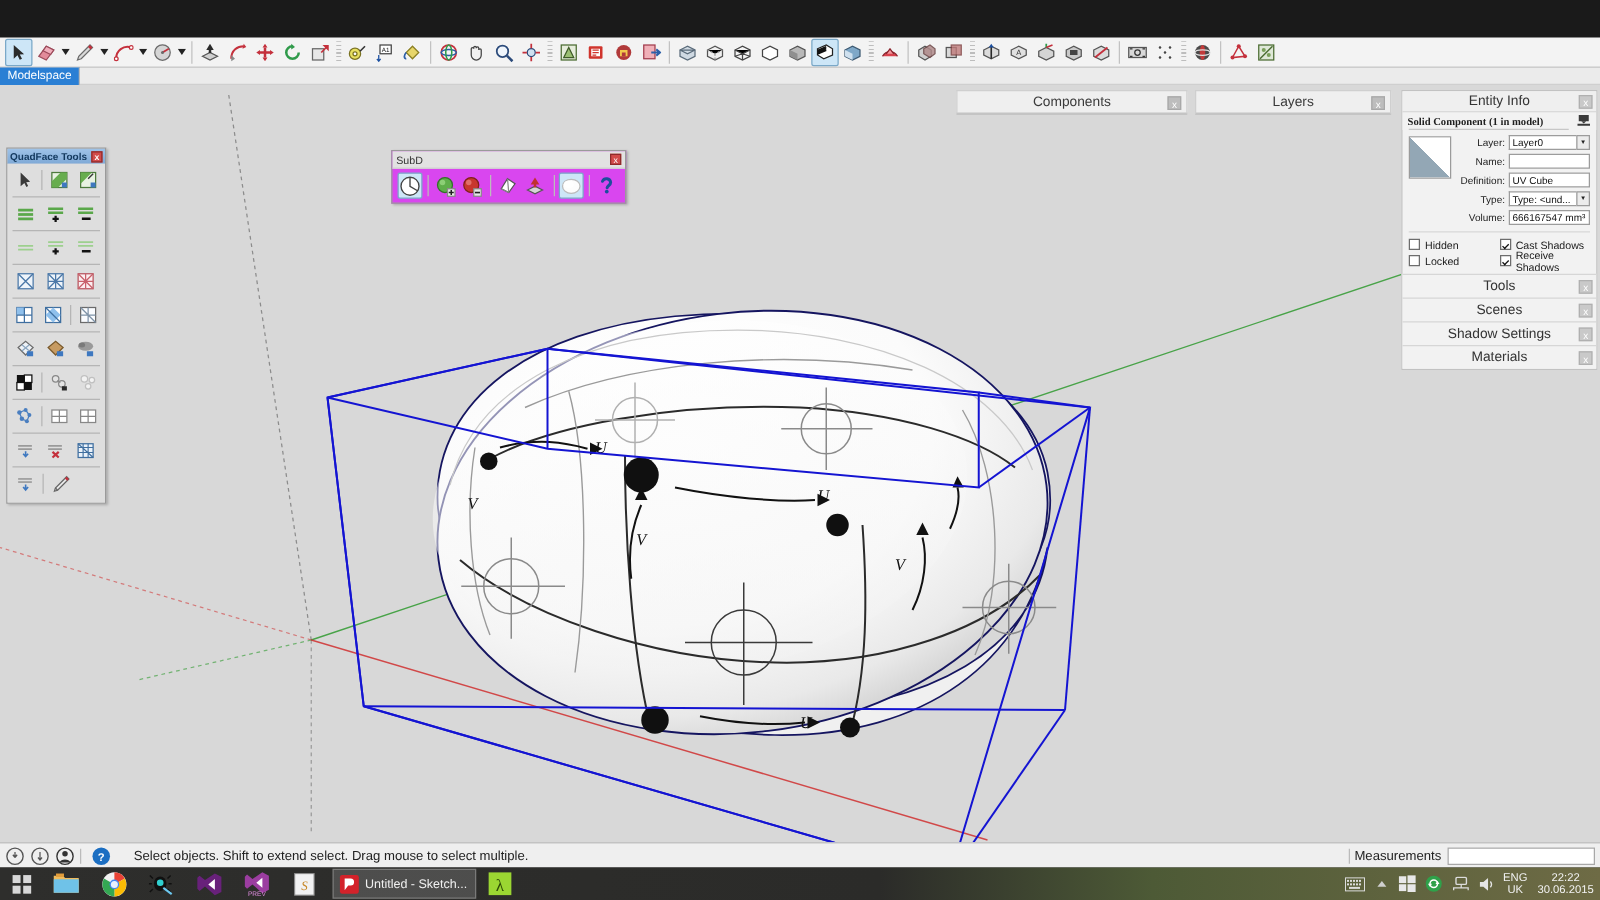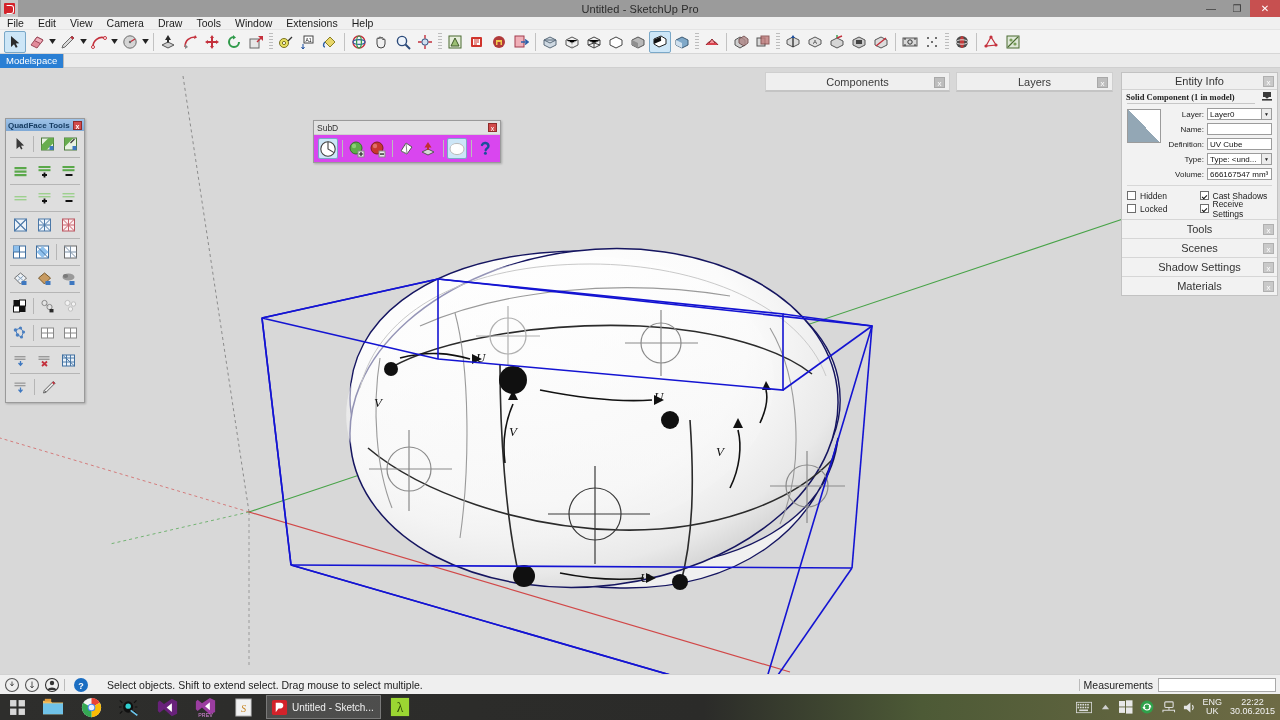--- a/index.html
+++ b/index.html
@@ -252,43 +252,21 @@
   .clock { text-align: center; line-height: 1.05; padding-left: 3px; }
   .clock div { font-size: 9px; color: #f2f2f2; }
   .lang { text-align: center; line-height: 1.05; }
   .lang div { font-size: 9px; color: #f2f2f2; }
 </style>
 </head>
 <body>
 
 <div id="app">
 
-  <div class="titlebar">
-    <div class="title-left-icon">
-      <div class="sk-logo"></div>
-    </div>
-    <div class="title-text">Untitled - SketchUp Pro</div>
-    <div class="win-buttons">
-      <div class="win-btn">—</div>
-      <div class="win-btn">❐</div>
-      <div class="win-btn close">✕</div>
-    </div>
-  </div>
-
-  <div class="menubar" id="menubar">
-      <div class="menu-item">File</div>
-      <div class="menu-item">Edit</div>
-      <div class="menu-item">View</div>
-      <div class="menu-item">Camera</div>
-      <div class="menu-item">Draw</div>
-      <div class="menu-item">Tools</div>
-      <div class="menu-item">Window</div>
-      <div class="menu-item">Extensions</div>
-      <div class="menu-item">Help</div>
-    </div>
+
 
   <div class="toolbar" id="toolbar">
       <div class="tb-btn active">
         <svg class="ico" viewBox="0 0 16 16">
           <polygon points="4,2 4,13 7,10.2 8.8,13.8 10.6,12.9 8.8,9.6 12.3,9.3" fill="#2b2b2b"></polygon>
         </svg>
       </div>
       <div class="tb-btn">
         <svg class="ico" viewBox="0 0 16 16">
           <path d="M2 11 L8 3 L14 6 L8 14 Z" fill="#e28b9a" stroke="#9c4a5a"></path>
@@ -1108,21 +1086,21 @@
             <span>Locked</span>
           </div>
         </div>
         <div class="ei-col">
           <div class="ei-chk">
             <span class="cbx on"></span>
             <span>Cast Shadows</span>
           </div>
           <div class="ei-chk">
             <span class="cbx on"></span>
-            <span>Receive Settings</span>
+            <span>Receive Shadows</span>
           </div>
         </div>
       </div>
     </div>
 
     <div class="tray-section">
       <span>Tools</span>
       <span class="mini-x">x</span>
     </div>
     <div class="tray-section">

